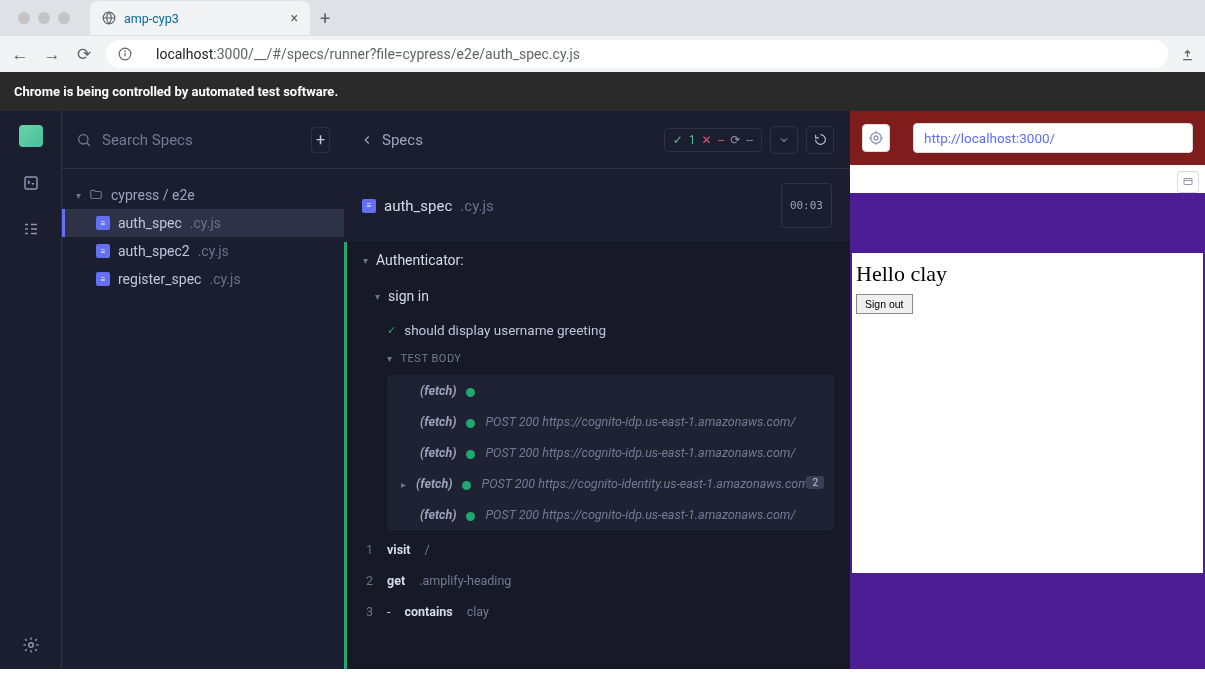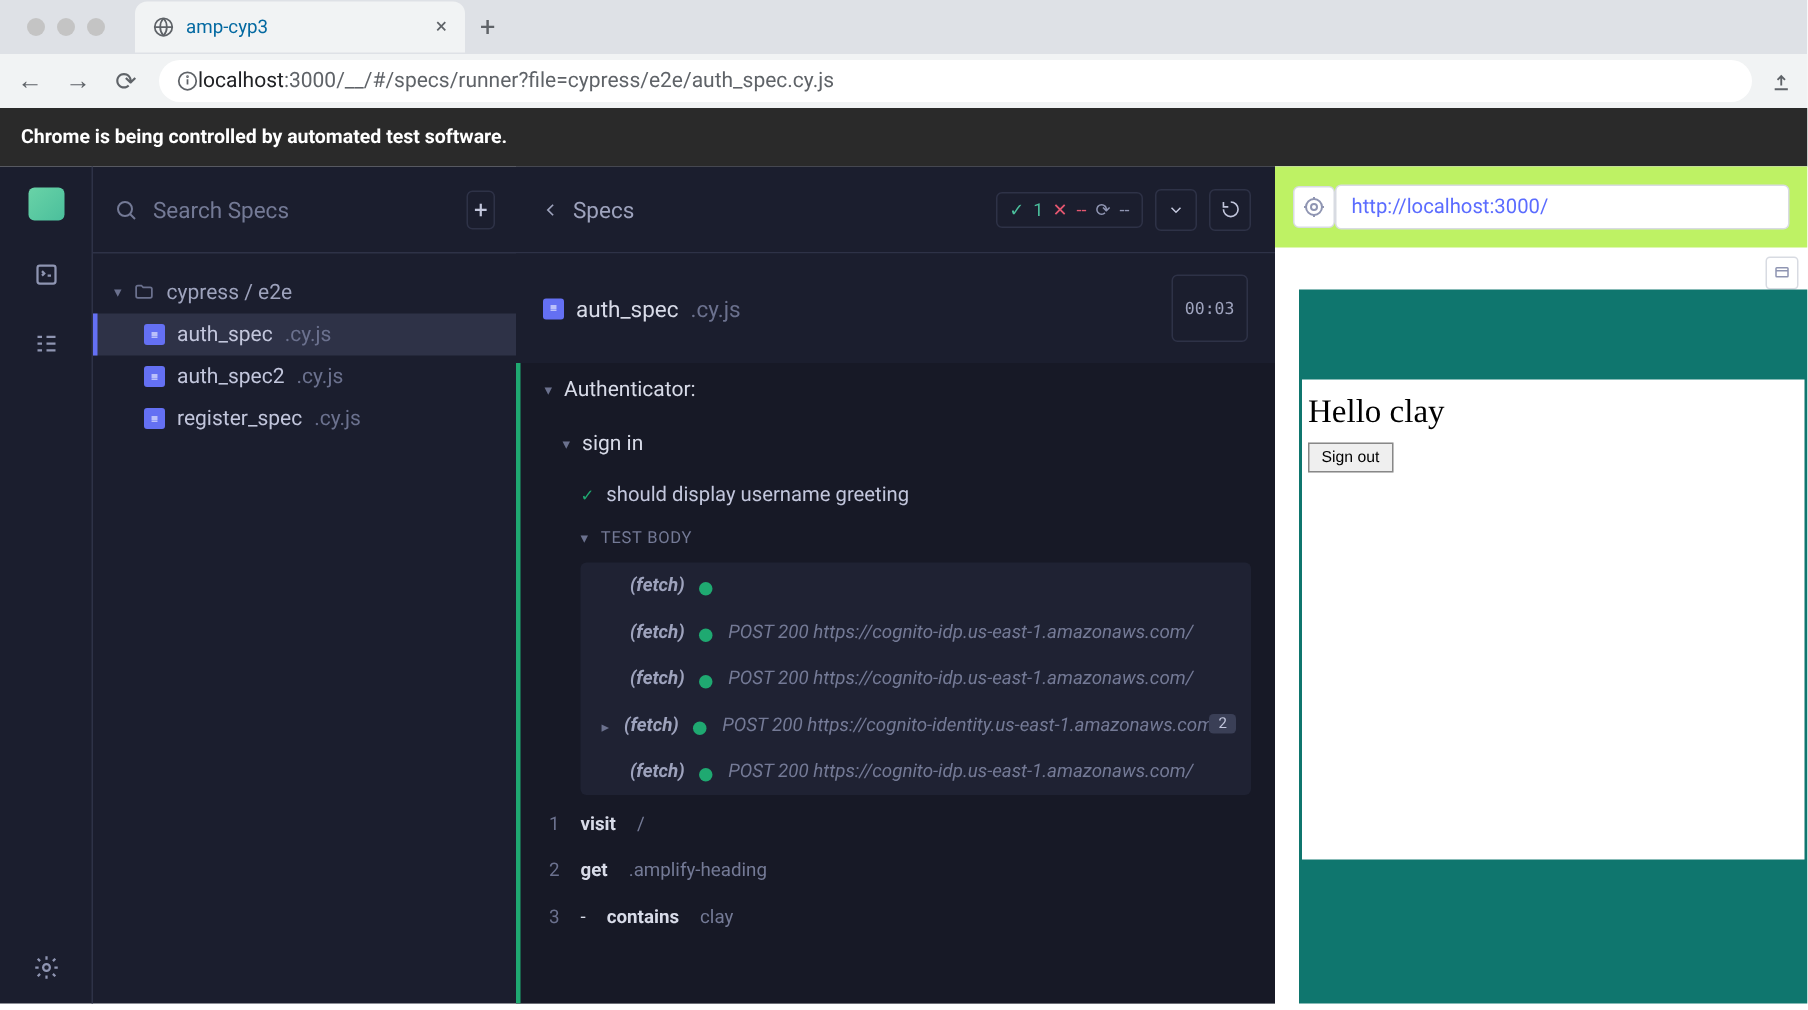--- a/index.html
+++ b/index.html
@@ -9,21 +9,21 @@
 .browser-chrome { height:72px; background:#dee1e6; }
 .tab-row { height:36px; display:flex; align-items:center; padding-left:8px; }
 .traffic { display:flex; gap:8px; padding:0 10px; }
 .tl { width:12px; height:12px; border-radius:50%; background:#c4c4c4; }
 .tab { display:flex; align-items:center; gap:8px; background:#f1f3f4; height:34px; padding:0 12px; border-radius:8px 8px 0 0; margin-left:10px; min-width:220px; }
 .tab-title { font-size:12.5px; color:#0369a1; flex:1; }
 .tab-close { color:#5f6368; font-size:14px; }
 .new-tab { margin-left:10px; color:#5f6368; font-size:18px; }
 .addr-row { height:36px; background:#f1f3f4; display:flex; align-items:center; gap:12px; padding:0 10px; }
 .nav-ico { color:#5f6368; font-size:17px; width:20px; text-align:center; }
-.addr-bar { flex:1; height:28px; background:#fff; border-radius:14px; display:flex; align-items:center; padding:0 12px; gap:0; }
+.addr-bar { flex:1; height:28px; background:#fff; border-radius:14px; display:flex; align-items:center; padding:0 12px; gap:24px; }
 .addr-text { font-size:14px; color:#202124; }
 .addr-host { color:#202124; }
 .addr-path { color:#5f6368; }
 .share-ico { color:#5f6368; font-size:14px; }
 
 .banner { background:#2a2a2a; color:#fff; font-size:13px; padding:12px 14px;font-weight:bold; }
 
 .app { display:flex; height:calc(673px - 72px - 43px); }
 
 
@@ -80,25 +80,25 @@
 .cmd .count-badge { position:absolute; right:10px; top:8px; background:#3a3f56; color:#c2c6dc; font-size:10px; padding:1px 6px; border-radius:3px; font-style:normal; }
 
 .step { padding:8px 14px; font-family: "SFMono-Regular", Menlo, Consolas, monospace; font-size:12.5px; display:flex; gap:14px; align-items:center; }
 .step .num { color:#6b718e; width:12px; text-align:right; }
 .step .verb { color:#d8dbe8; font-weight:bold;text-align:right; }
 .step .arg { color:#747a96; }
 .dash-verb { color:#d8dbe8; }
 
 
 .preview { width:355px; background:#fff; display:flex; flex-direction:column; }
-.preview-bar { padding:12px; background:#bef264; display:flex; gap:0; align-items:center; }
+.preview-bar { padding:12px; background:#7f1d1d; display:flex; gap:23px; align-items:center; }
 .target-btn { width:28px; height:28px; border:1px solid #d8dbe2; border-radius:4px; display:flex; align-items:center; justify-content:center; color:#8f95b2; background:#fff; }
 .url-box { flex:1; height:30px; border:1px solid #d8dbe2; border-radius:4px; background:#fff; display:flex; align-items:center; padding:0 10px; color:#5b6cff; font-size:13.5px; }
 .viewport-ico { width:22px; height:22px; margin:6px 6px 0 auto; color:#8f95b2; border:1px solid #d8dbe2; border-radius:3px; display:flex; align-items:center; justify-content:center; font-size:11px; }
-.preview-body { flex:1; background:#0f766e; padding:60px 2px 2px;margin-left:16px; }
+.preview-body { flex:1; background:#4c1d95; padding:60px 2px 2px; }
 .preview-inner { background:#fff; height:320px; padding:8px 4px; }
 .greeting { font-family: Georgia, serif; font-size:22px; color:#000; margin-bottom:6px; }
 .signout { font-size:10.5px; padding:3px 8px; border:1px solid #888; background:#efefef; cursor:pointer; font-family: Arial, sans-serif; }
 
 svg { display:block; }
 </style>
 </head>
 <body>
 
 <div class="browser-chrome">

